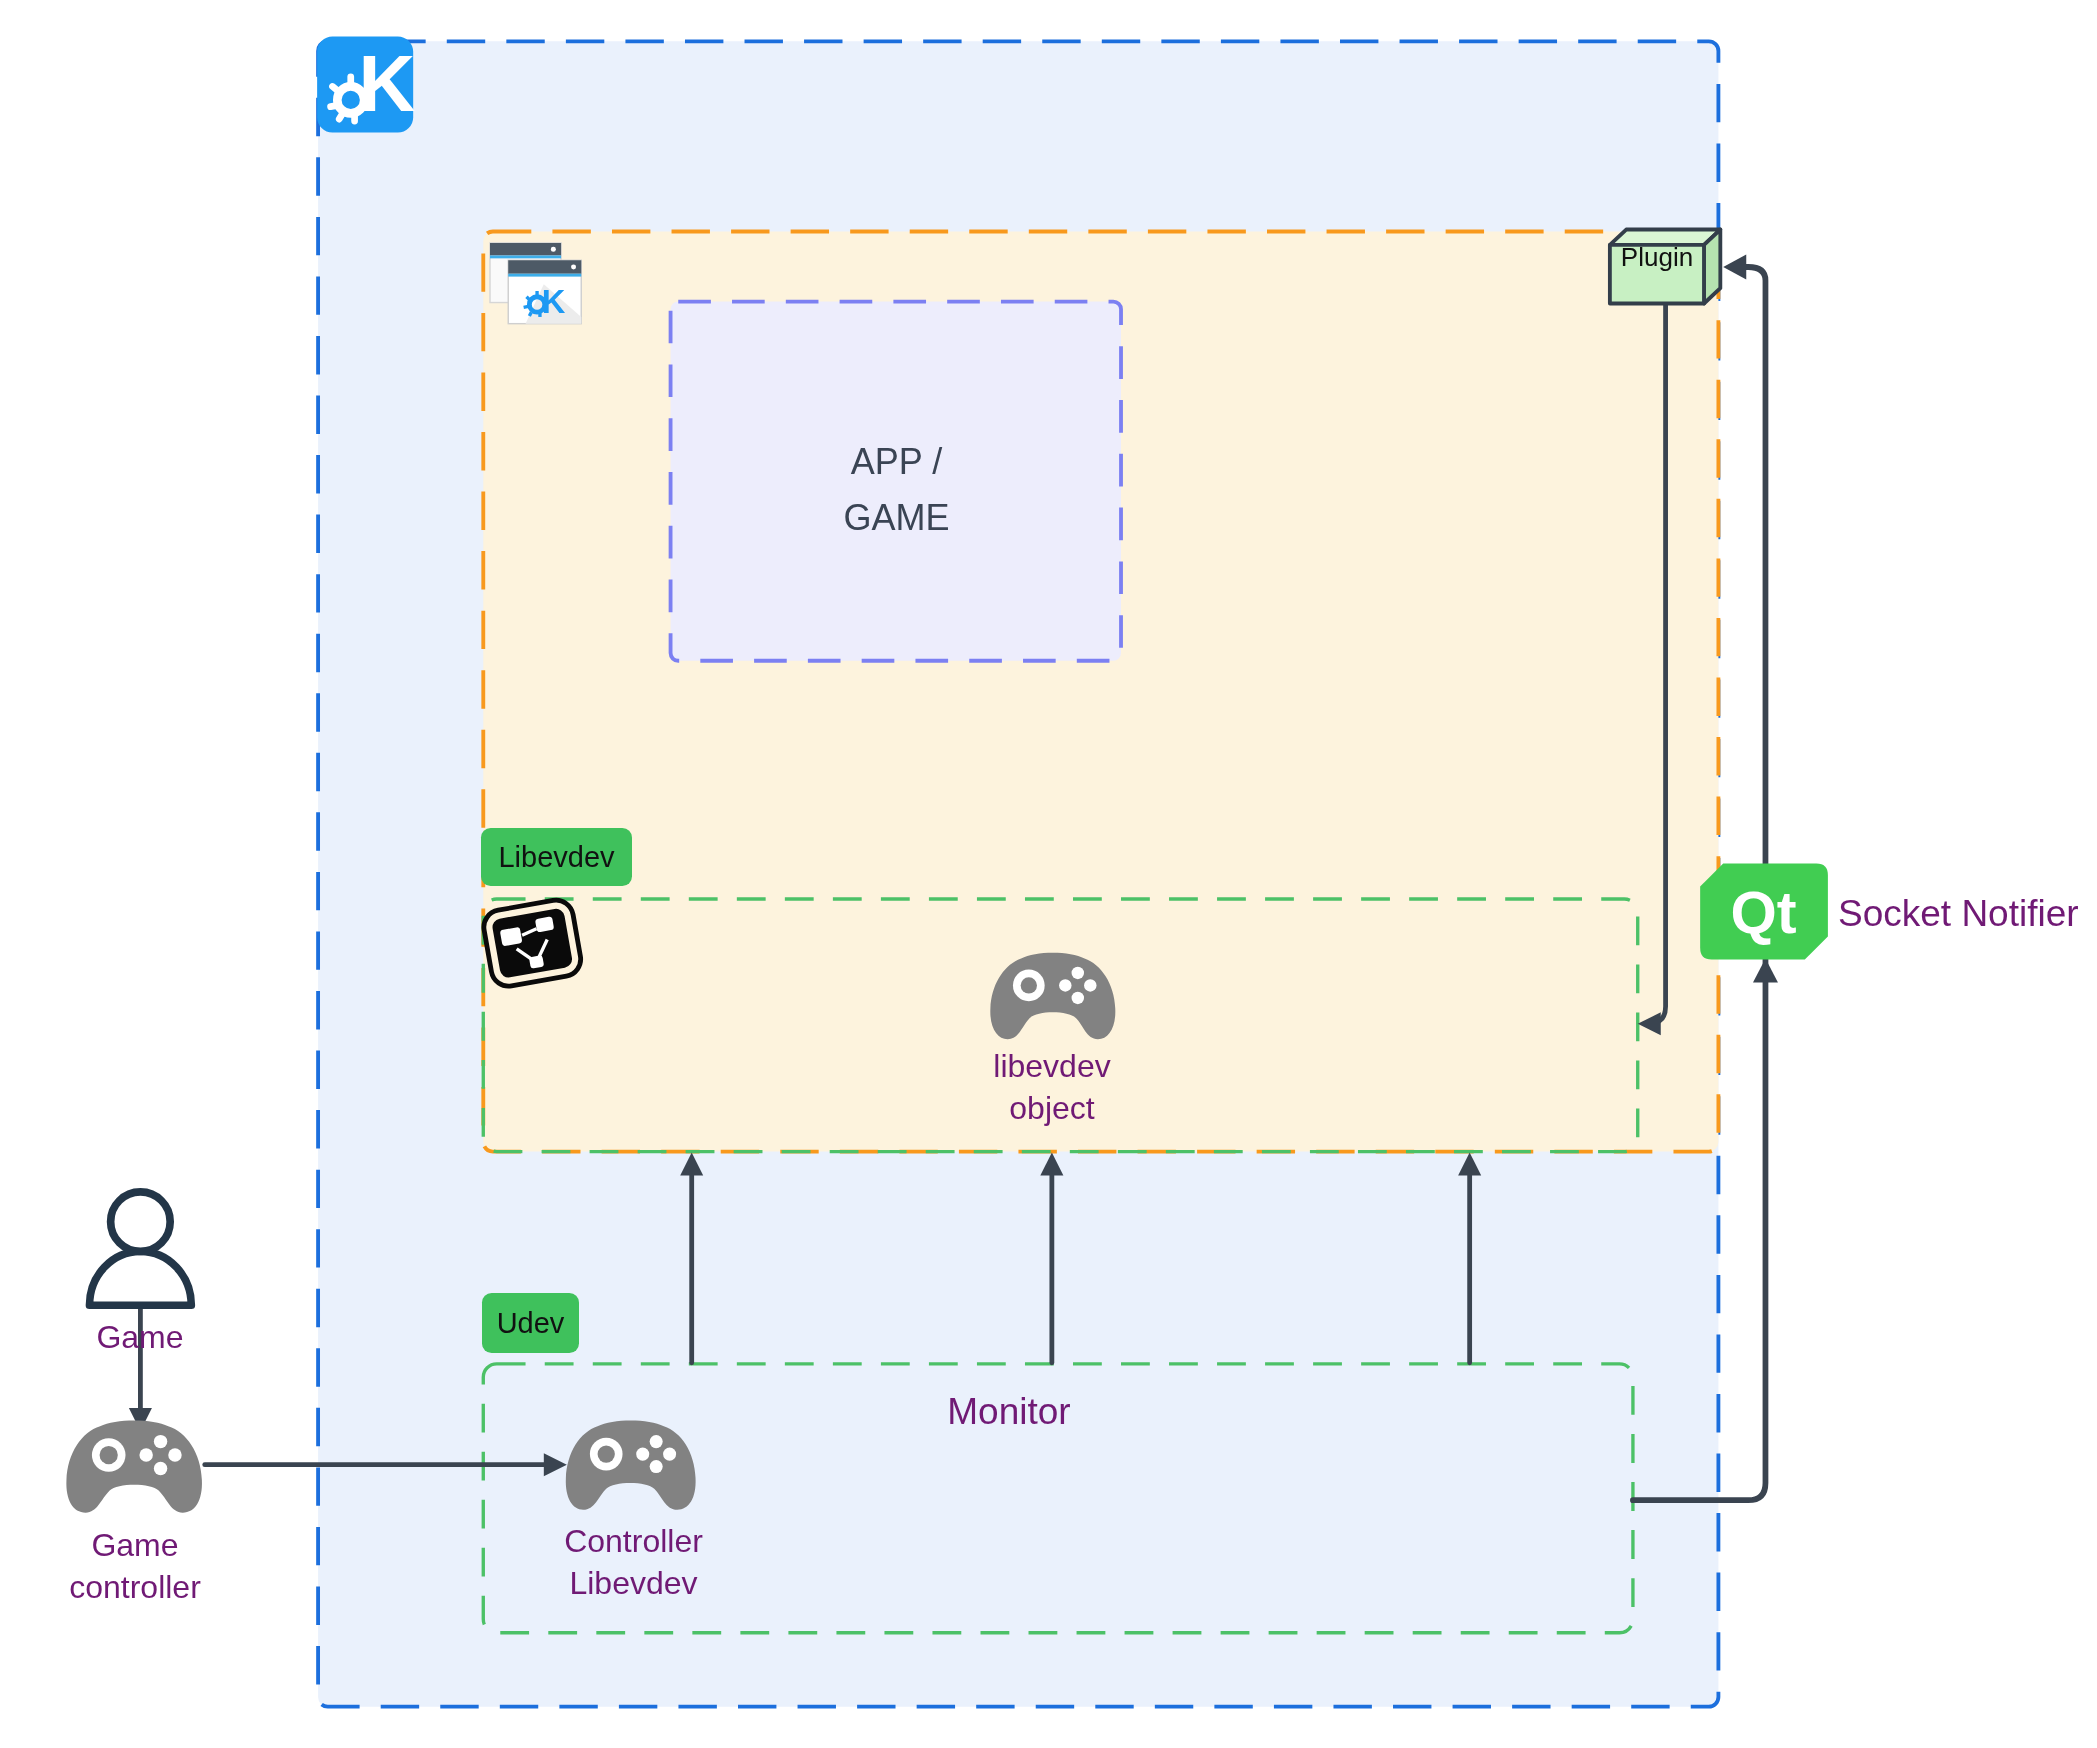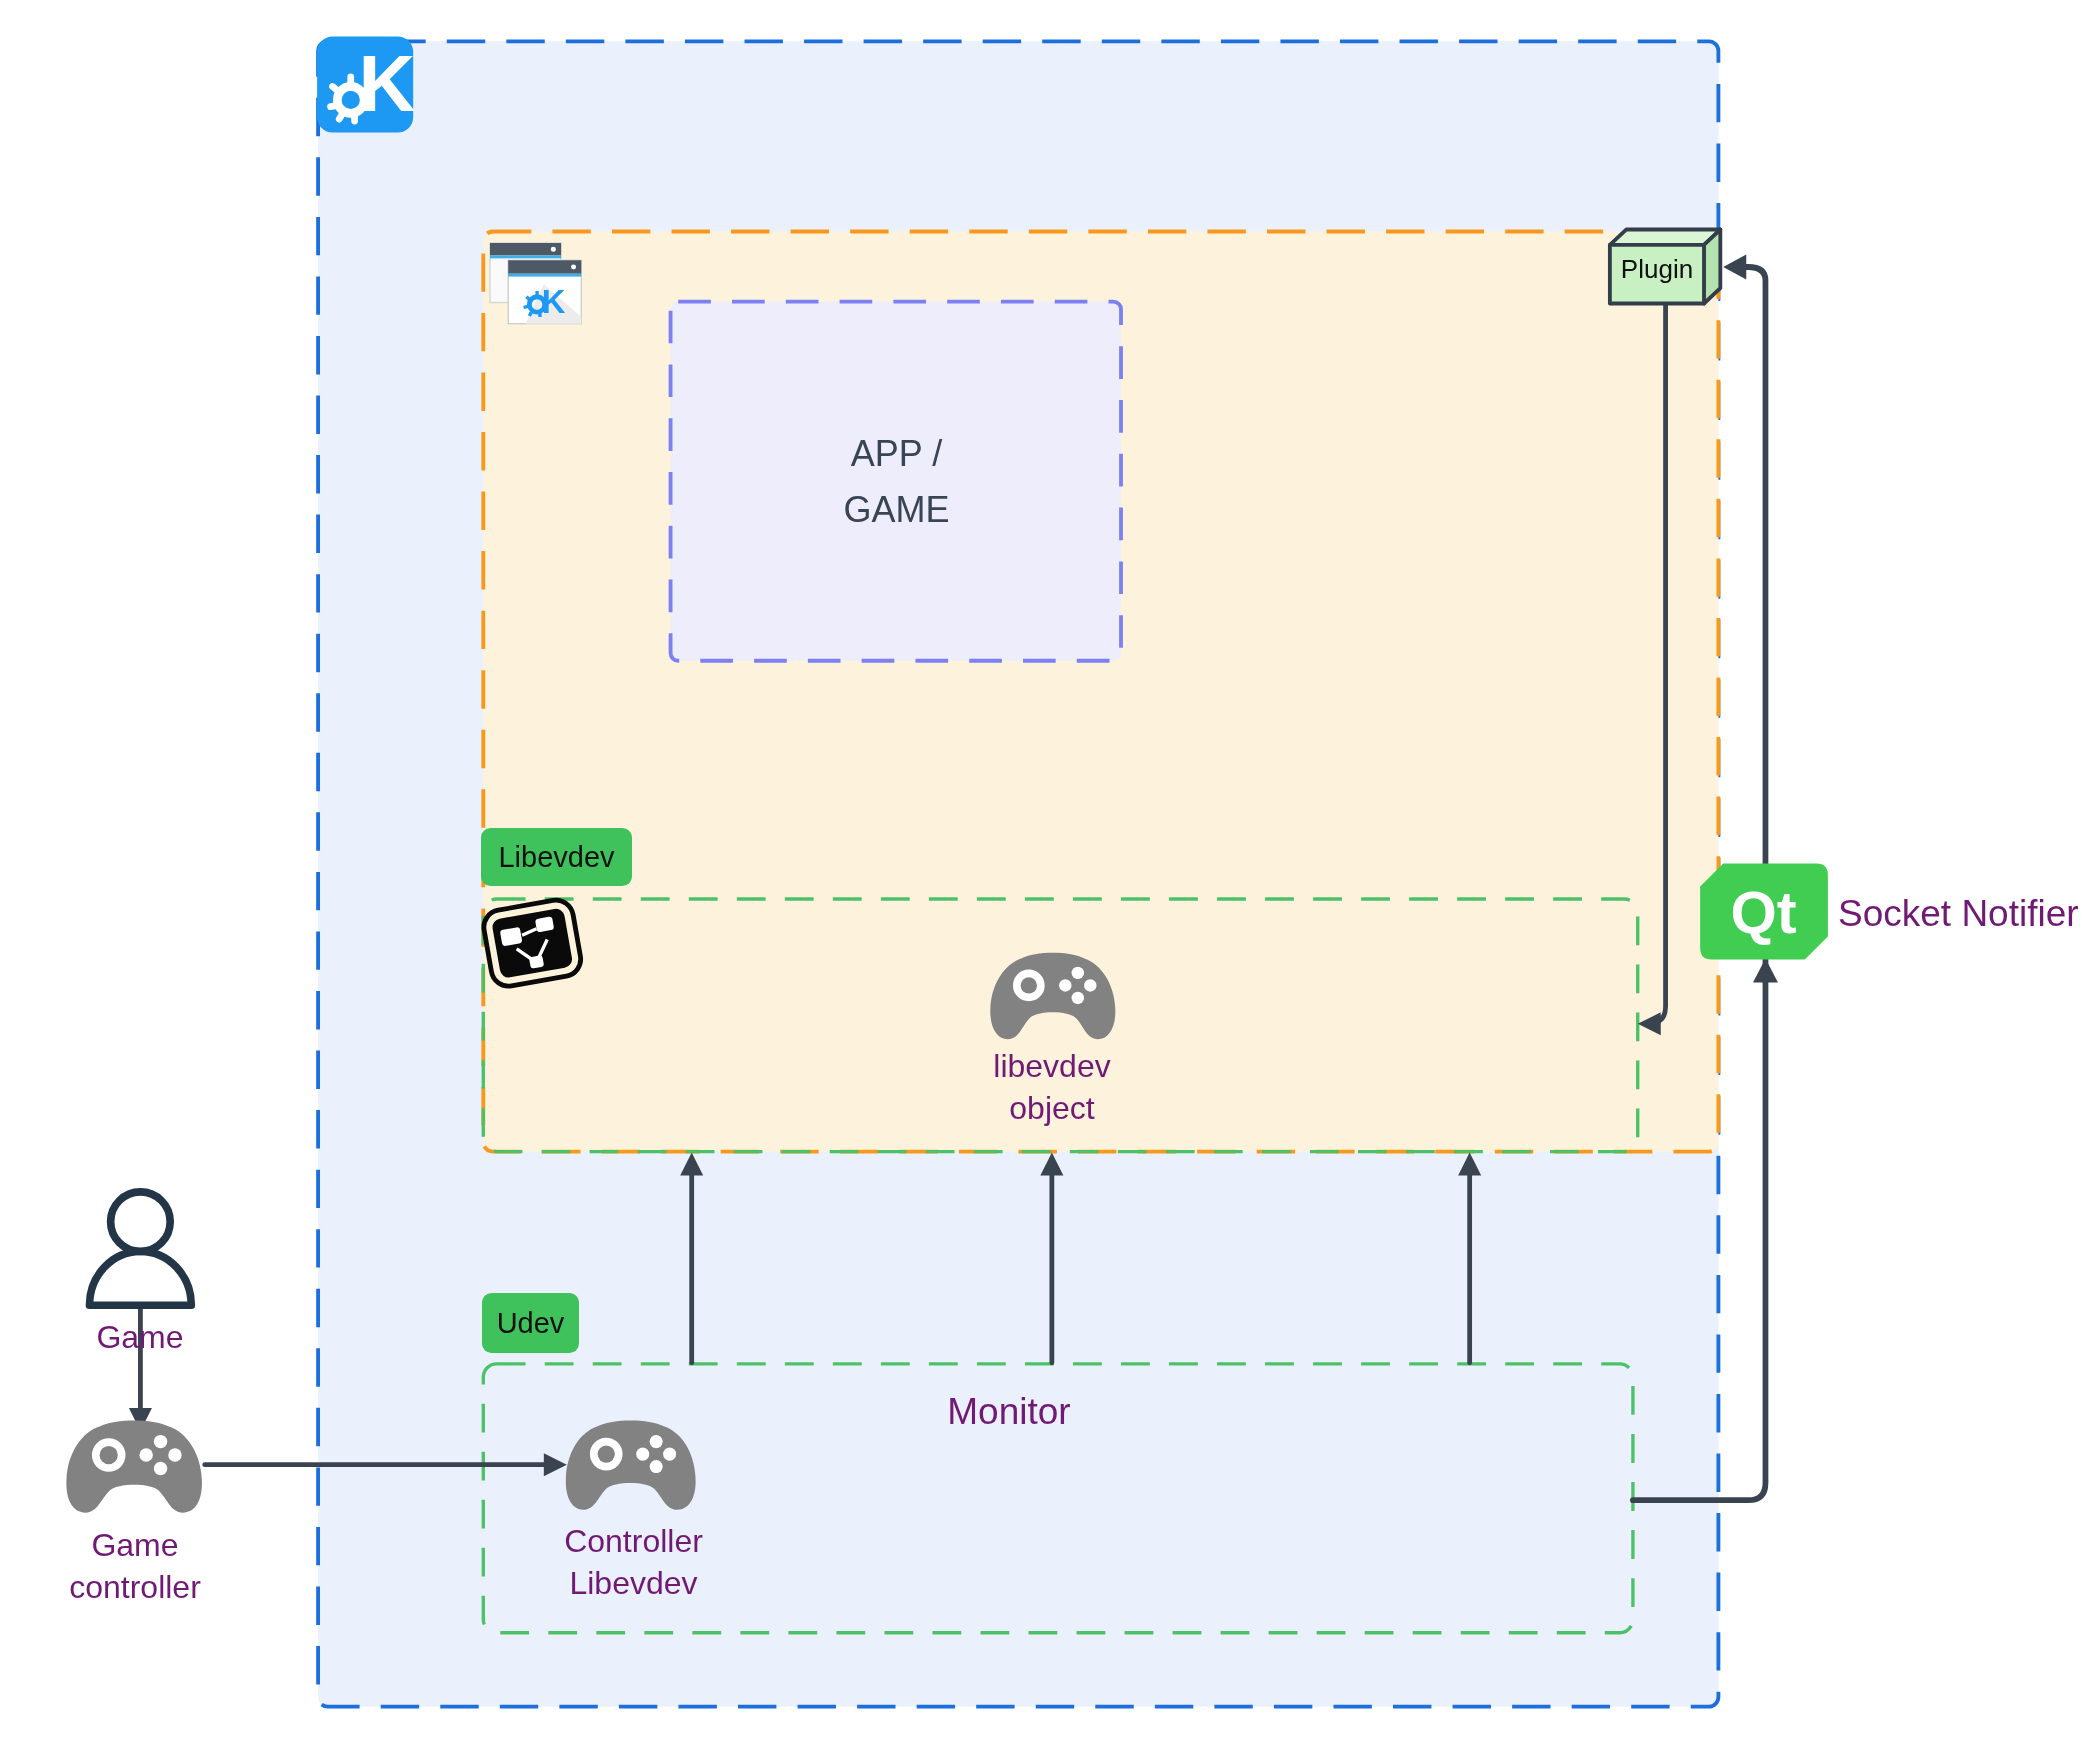--- a/index.html
+++ b/index.html
@@ -162,26 +162,26 @@
       <circle cx="114" cy="38" r="7" fill="#ffffff"></circle>
       <circle cx="99" cy="52" r="7" fill="#ffffff"></circle>
     </g>
 
     <g stroke="#233648" stroke-width="8" fill="#ffffff" stroke-linejoin="round" stroke-linecap="round">
       <path d="M93,1359 a53,56 0 0 1 106,0 Z"></path>
       <circle cx="146" cy="1272" r="31"></circle>
     </g>
   </svg>
 
-  <div class="txt center col appgame" style="left:671px;top:302px;width:451px;height:359px;">
+  <div class="txt center col appgame" style="left:671px;top:310px;width:451px;height:359px;">
     <div>APP /</div>
     <div>GAME</div>
   </div>
 
-  <div class="txt center plugin-lbl" style="left:1610px;top:240px;width:94px;height:59px;">Plugin</div>
+  <div class="txt center plugin-lbl" style="left:1610px;top:228px;width:94px;height:59px;">Plugin</div>
 
   <div class="badge" style="left:481px;top:828px;width:151px;height:58px;">Libevdev</div>
 
   <div class="badge" style="left:482px;top:1293px;width:97px;height:60px;">Udev</div>
 
   <div class="txt center col lbl-33" style="left:975px;top:1045px;width:154px;">
     <div>libevdev</div>
     <div>object</div>
   </div>
 

